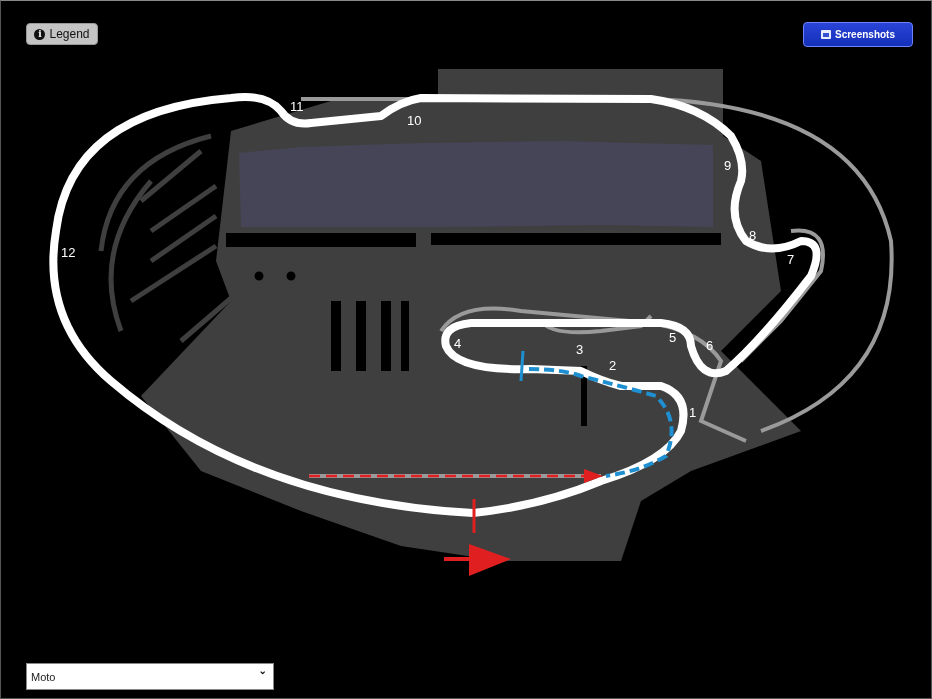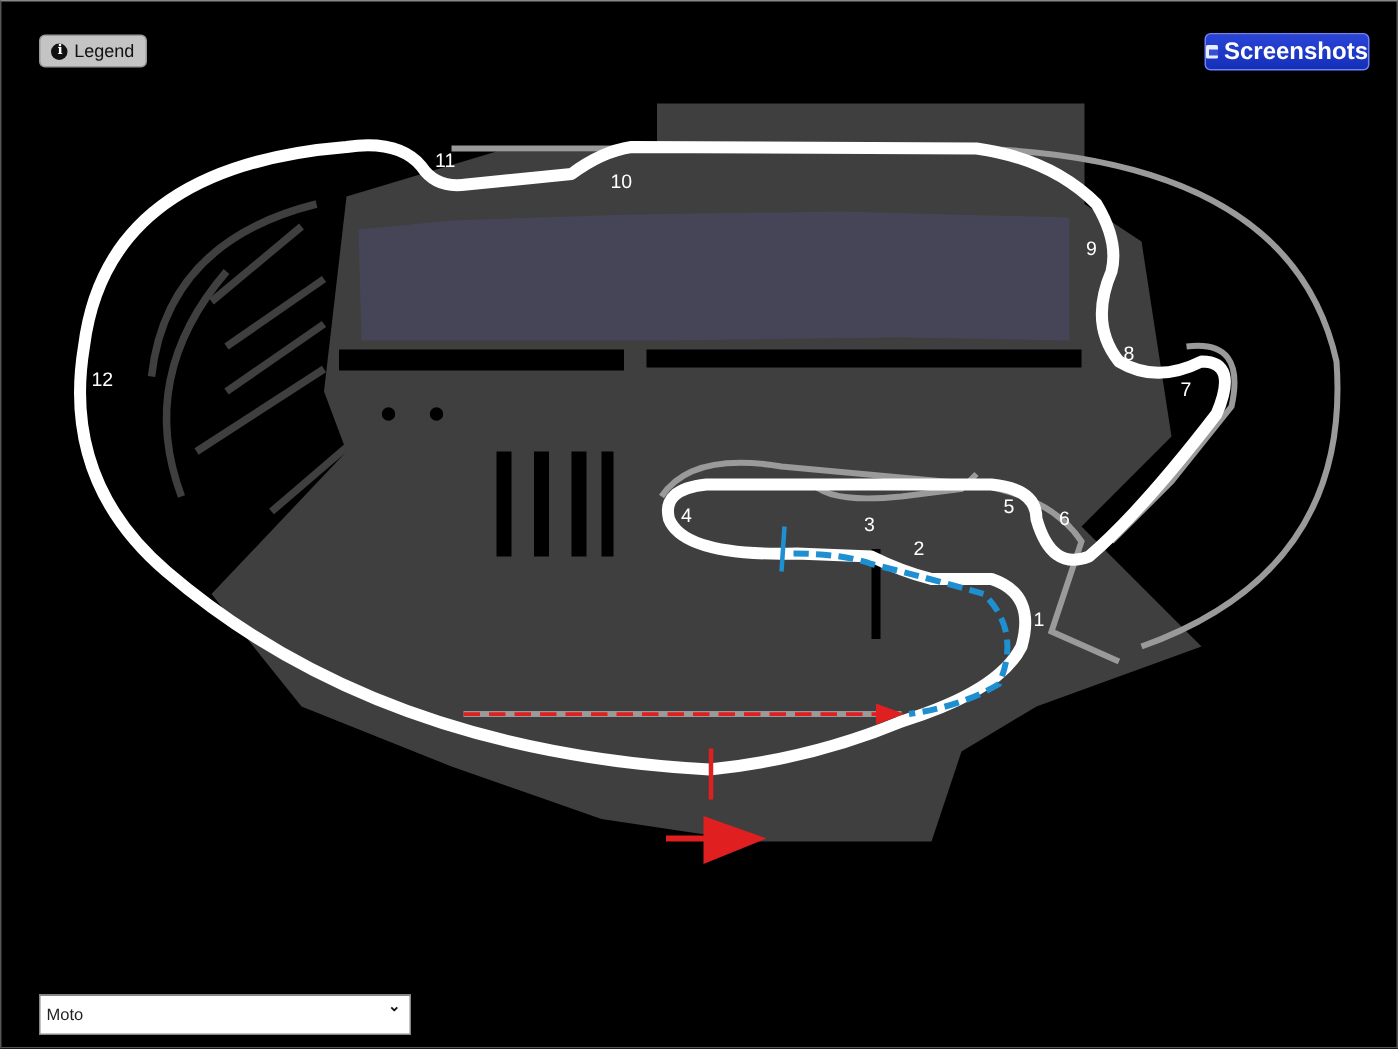--- a/index.html
+++ b/index.html
@@ -9,21 +9,21 @@
            border: 1px solid #555; border-top-color: #888; background: #000; }
   .legend-btn { position: absolute; left: 25px; top: 22px; width: 72px; height: 22px;
                 background: #c4c4c4; border-radius: 4px; border: 1px solid #999;
                 display: flex; align-items: center; justify-content: center; gap: 4px;
                 font-size: 12px; color: #111; cursor: pointer; box-sizing: border-box; }
   .legend-btn .info { width: 11px; height: 11px; border-radius: 50%; background: #111;
                       color: #fff; font-size: 9px; font-weight: bold; font-family: "DejaVu Serif", serif;
                       display: flex; align-items: center; justify-content: center; line-height: 1; }
   .shots-btn { position: absolute; left: 802px; top: 21px; width: 110px; height: 25px;
                background: linear-gradient(#2a44d8, #1430b8); border: 1px solid #6d82ff;
-               border-radius: 4px; color: #fff; font-size: 16px; font-weight: bold;
+               border-radius: 4px; color: #fff; font-size: 10px; font-weight: bold;
                display: flex; align-items: center; justify-content: center; gap: 4px;
                box-sizing: border-box; cursor: pointer; }
   .shots-btn .ic { width: 10px; height: 9px; background: #e8ecff; border-radius: 1px; position: relative; }
   .shots-btn .ic::after { content: ""; position: absolute; left: 2px; top: 3px; width: 6px; height: 4px; background: #3550d0; }
   .map { position: absolute; left: 0; top: 0; }
   .turn { fill: #fff; font-family: "Liberation Sans", sans-serif; font-size: 13px; }
   .select { position: absolute; left: 25px; top: 662px; width: 248px; height: 27px;
             background: #fff; border: 1px solid #888; box-sizing: border-box;
             font-size: 11px; color: #222; display: flex; align-items: center; padding-left: 4px; cursor: pointer; }
   .select .chev { position: absolute; right: 6px; top: 1px; font-size: 10px; font-weight: bold; color: #111; }

